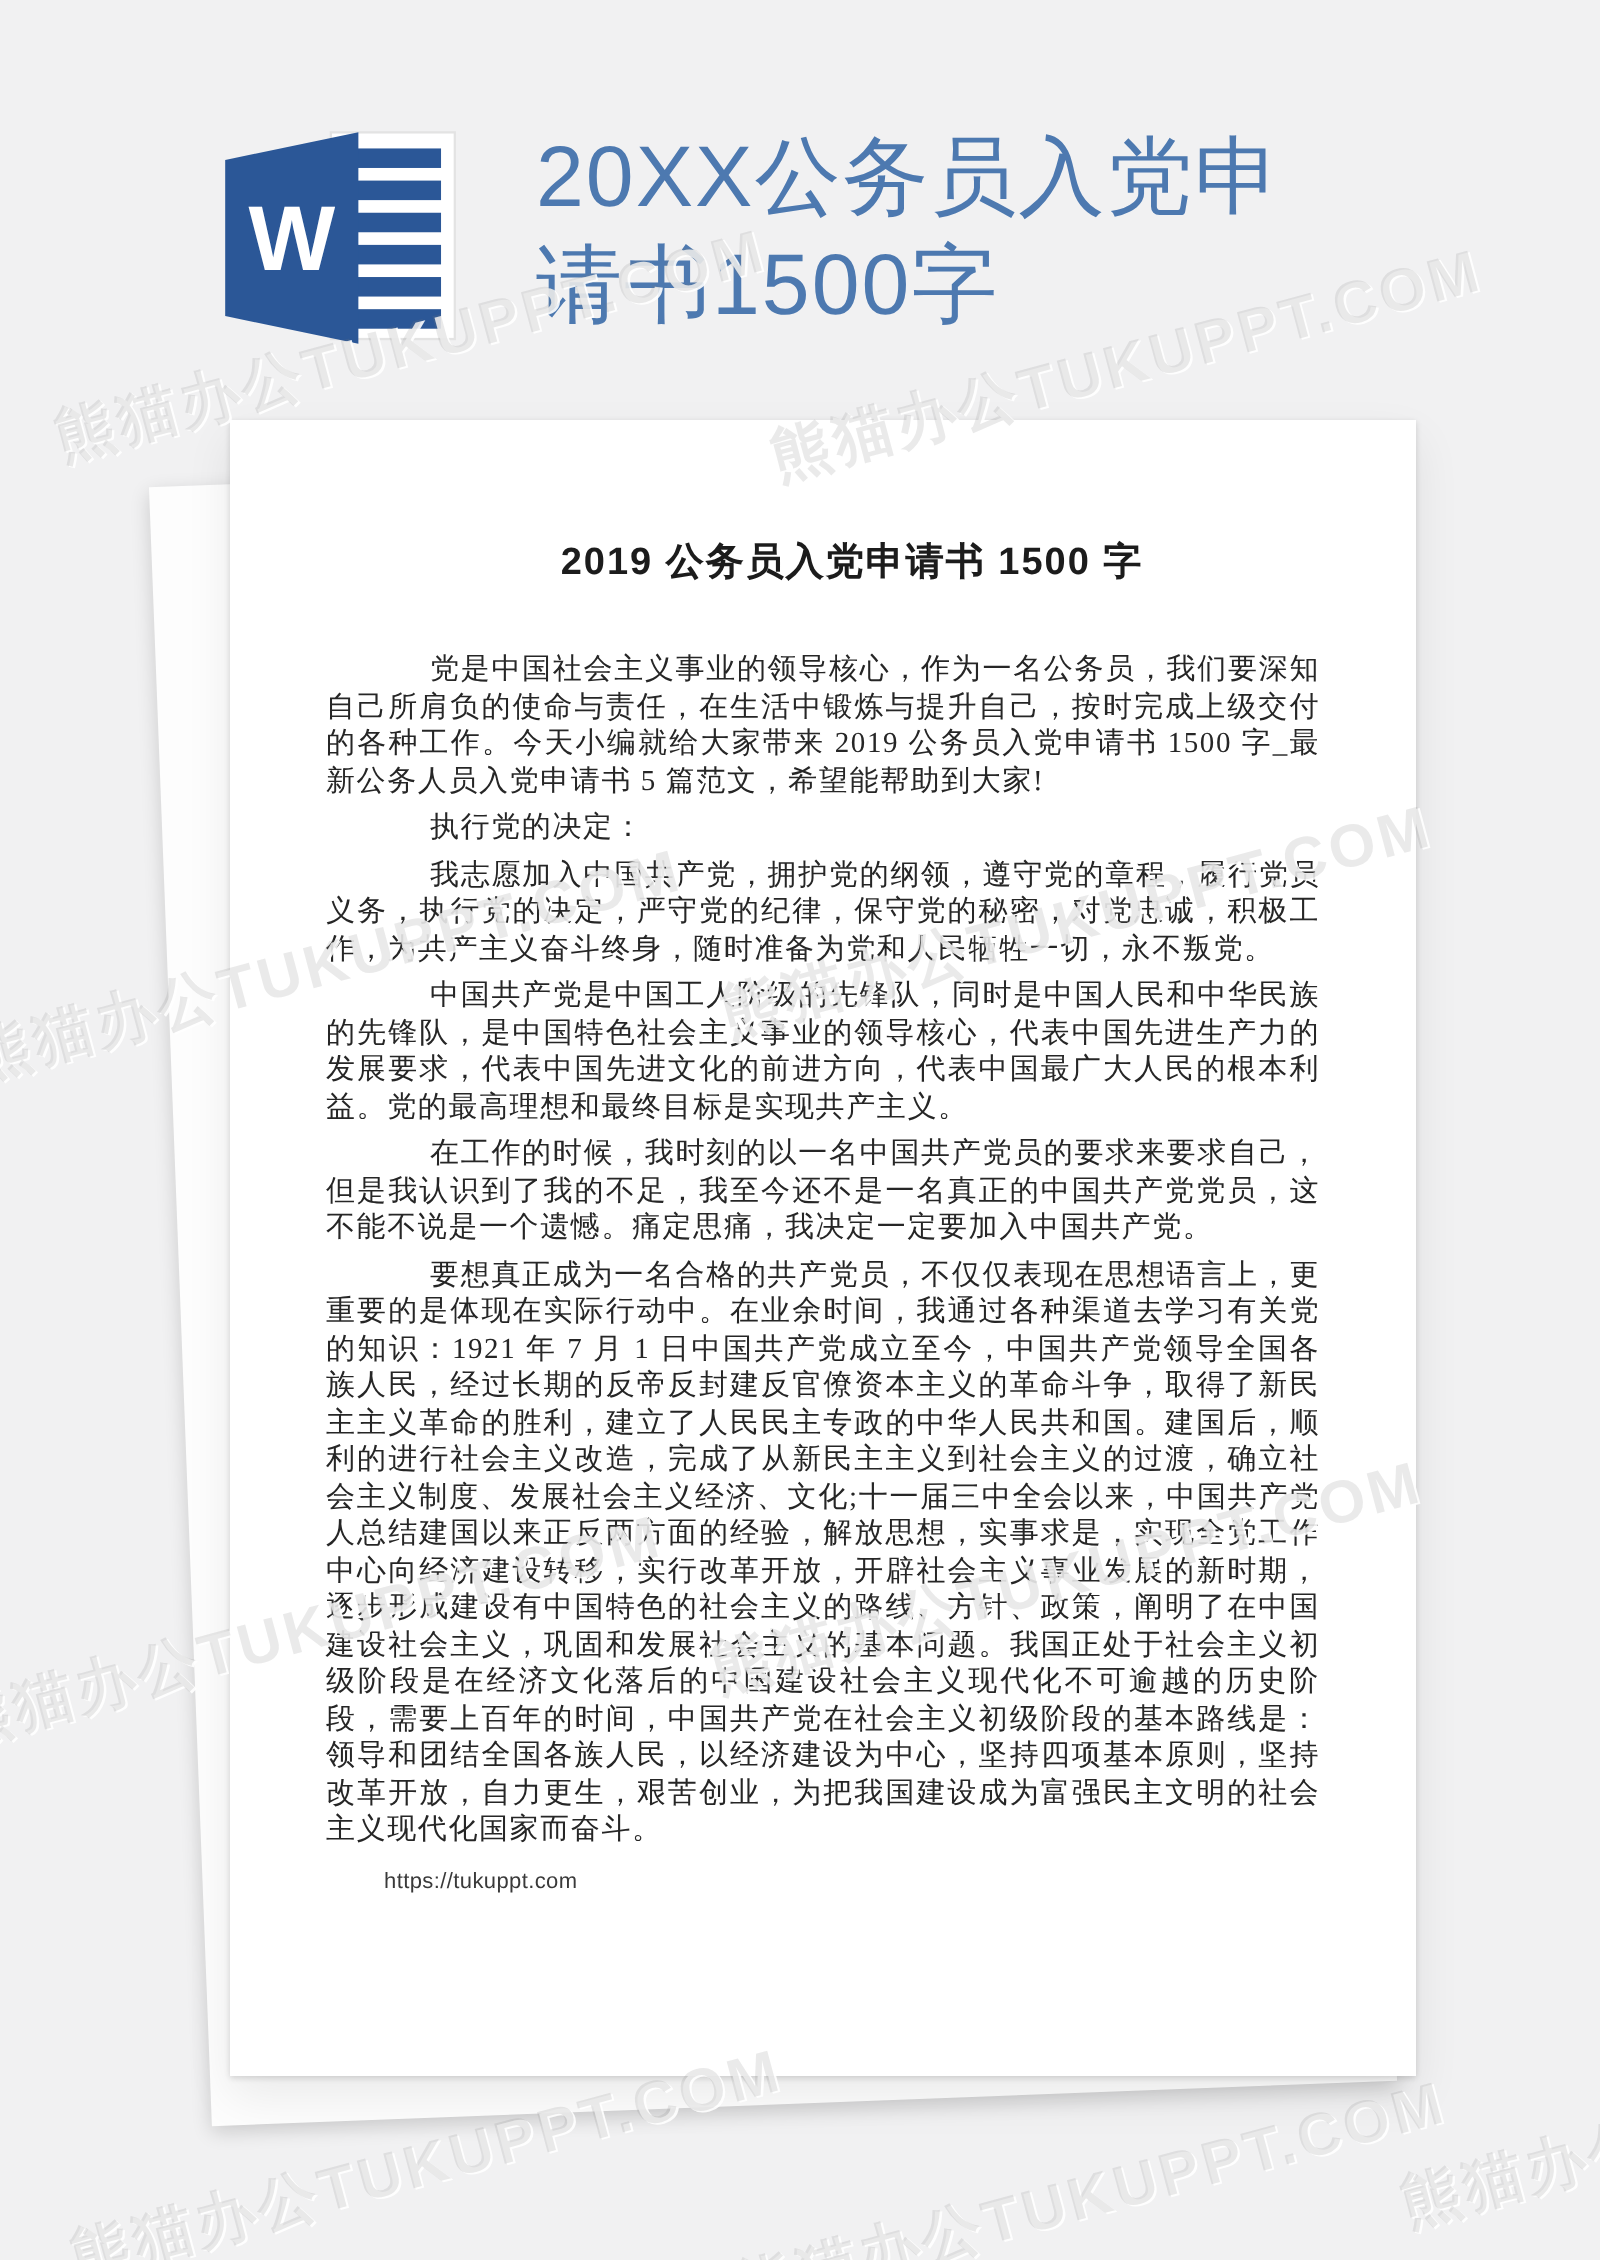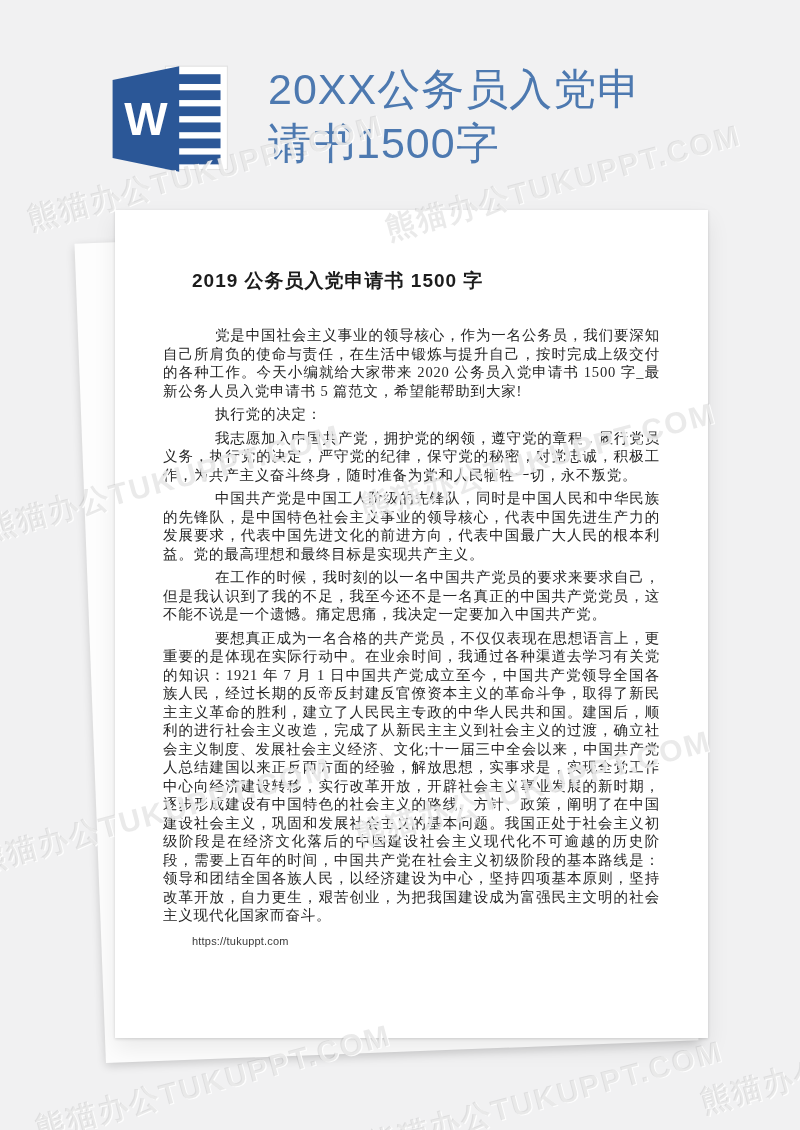--- a/index.html
+++ b/index.html
@@ -45,20 +45,21 @@
     padding:58px 48px 0 48px;
     z-index:2;
   }
   .doc-title{
     margin:0 0 32px 29px;
     font-size:19px;
     font-weight:bold;
     color:#1c1c1c;
     letter-spacing:1px;
     font-family:"Liberation Sans", sans-serif;
+    text-align:center;
   }
   .doc-body p{
     margin:0 0 5px 0;
     font-family:"Liberation Serif","DejaVu Serif", serif;
     font-size:14.5px;
     line-height:18.5px;
     letter-spacing:0.8px;
     text-align:justify;
     text-indent:52px;
     color:#262626;
@@ -102,21 +103,21 @@
     <text x="33" y="63" text-anchor="middle" font-size="40" font-weight="bold" fill="#ffffff" font-family="Liberation Sans, sans-serif">W</text>
   </svg>
   <h1 class="page-title">20XX公务员入党申请书1500字</h1>
 </div>
 
 <div class="page-back"></div>
 
 <div class="page-main">
   <h2 class="doc-title">2019 公务员入党申请书 1500 字</h2>
   <div class="doc-body">
-    <p>党是中国社会主义事业的领导核心，作为一名公务员，我们要深知自己所肩负的使命与责任，在生活中锻炼与提升自己，按时完成上级交付的各种工作。今天小编就给大家带来 2020 公务员入党申请书 1500 字_最新公务人员入党申请书 5 篇范文，希望能帮助到大家!</p>
+    <p>党是中国社会主义事业的领导核心，作为一名公务员，我们要深知自己所肩负的使命与责任，在生活中锻炼与提升自己，按时完成上级交付的各种工作。今天小编就给大家带来 2019 公务员入党申请书 1500 字_最新公务人员入党申请书 5 篇范文，希望能帮助到大家!</p>
     <p>执行党的决定：</p>
     <p>我志愿加入中国共产党，拥护党的纲领，遵守党的章程，履行党员义务，执行党的决定，严守党的纪律，保守党的秘密，对党忠诚，积极工作，为共产主义奋斗终身，随时准备为党和人民牺牲一切，永不叛党。</p>
     <p>中国共产党是中国工人阶级的先锋队，同时是中国人民和中华民族的先锋队，是中国特色社会主义事业的领导核心，代表中国先进生产力的发展要求，代表中国先进文化的前进方向，代表中国最广大人民的根本利益。党的最高理想和最终目标是实现共产主义。</p>
     <p>在工作的时候，我时刻的以一名中国共产党员的要求来要求自己，但是我认识到了我的不足，我至今还不是一名真正的中国共产党党员，这不能不说是一个遗憾。痛定思痛，我决定一定要加入中国共产党。</p>
     <p>要想真正成为一名合格的共产党员，不仅仅表现在思想语言上，更重要的是体现在实际行动中。在业余时间，我通过各种渠道去学习有关党的知识：1921 年 7 月 1 日中国共产党成立至今，中国共产党领导全国各族人民，经过长期的反帝反封建反官僚资本主义的革命斗争，取得了新民主主义革命的胜利，建立了人民民主专政的中华人民共和国。建国后，顺利的进行社会主义改造，完成了从新民主主义到社会主义的过渡，确立社会主义制度、发展社会主义经济、文化;十一届三中全会以来，中国共产党人总结建国以来正反两方面的经验，解放思想，实事求是，实现全党工作中心向经济建设转移，实行改革开放，开辟社会主义事业发展的新时期，逐步形成建设有中国特色的社会主义的路线、方针、政策，阐明了在中国建设社会主义，巩固和发展社会主义的基本问题。我国正处于社会主义初级阶段是在经济文化落后的中国建设社会主义现代化不可逾越的历史阶段，需要上百年的时间，中国共产党在社会主义初级阶段的基本路线是：领导和团结全国各族人民，以经济建设为中心，坚持四项基本原则，坚持改革开放，自力更生，艰苦创业，为把我国建设成为富强民主文明的社会主义现代化国家而奋斗。</p>
   </div>
   <div class="doc-footer">https://tukuppt.com</div>
 </div>
 
 <div class="wm" style="left:22px;  top:152px;">熊猫办公TUKUPPT.COM</div>

